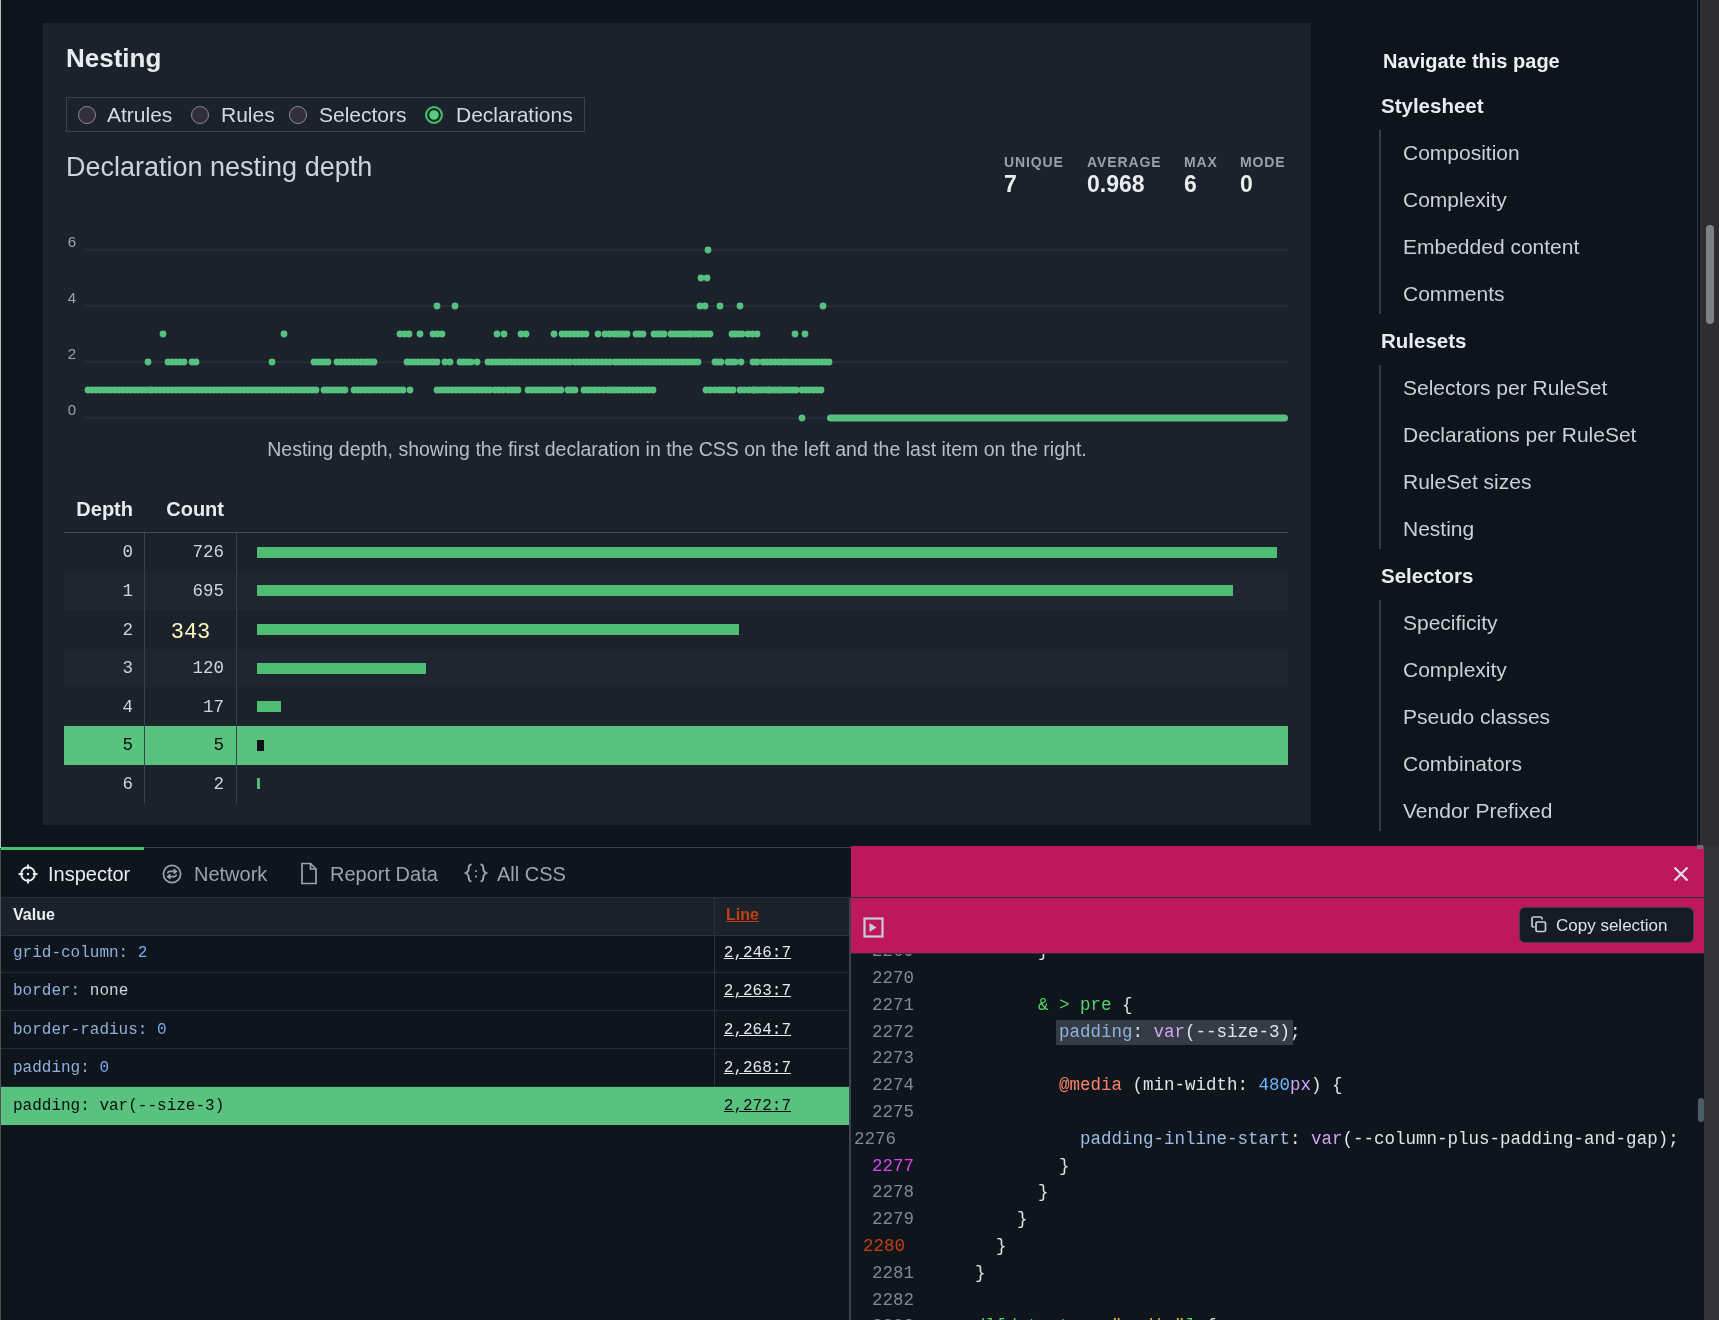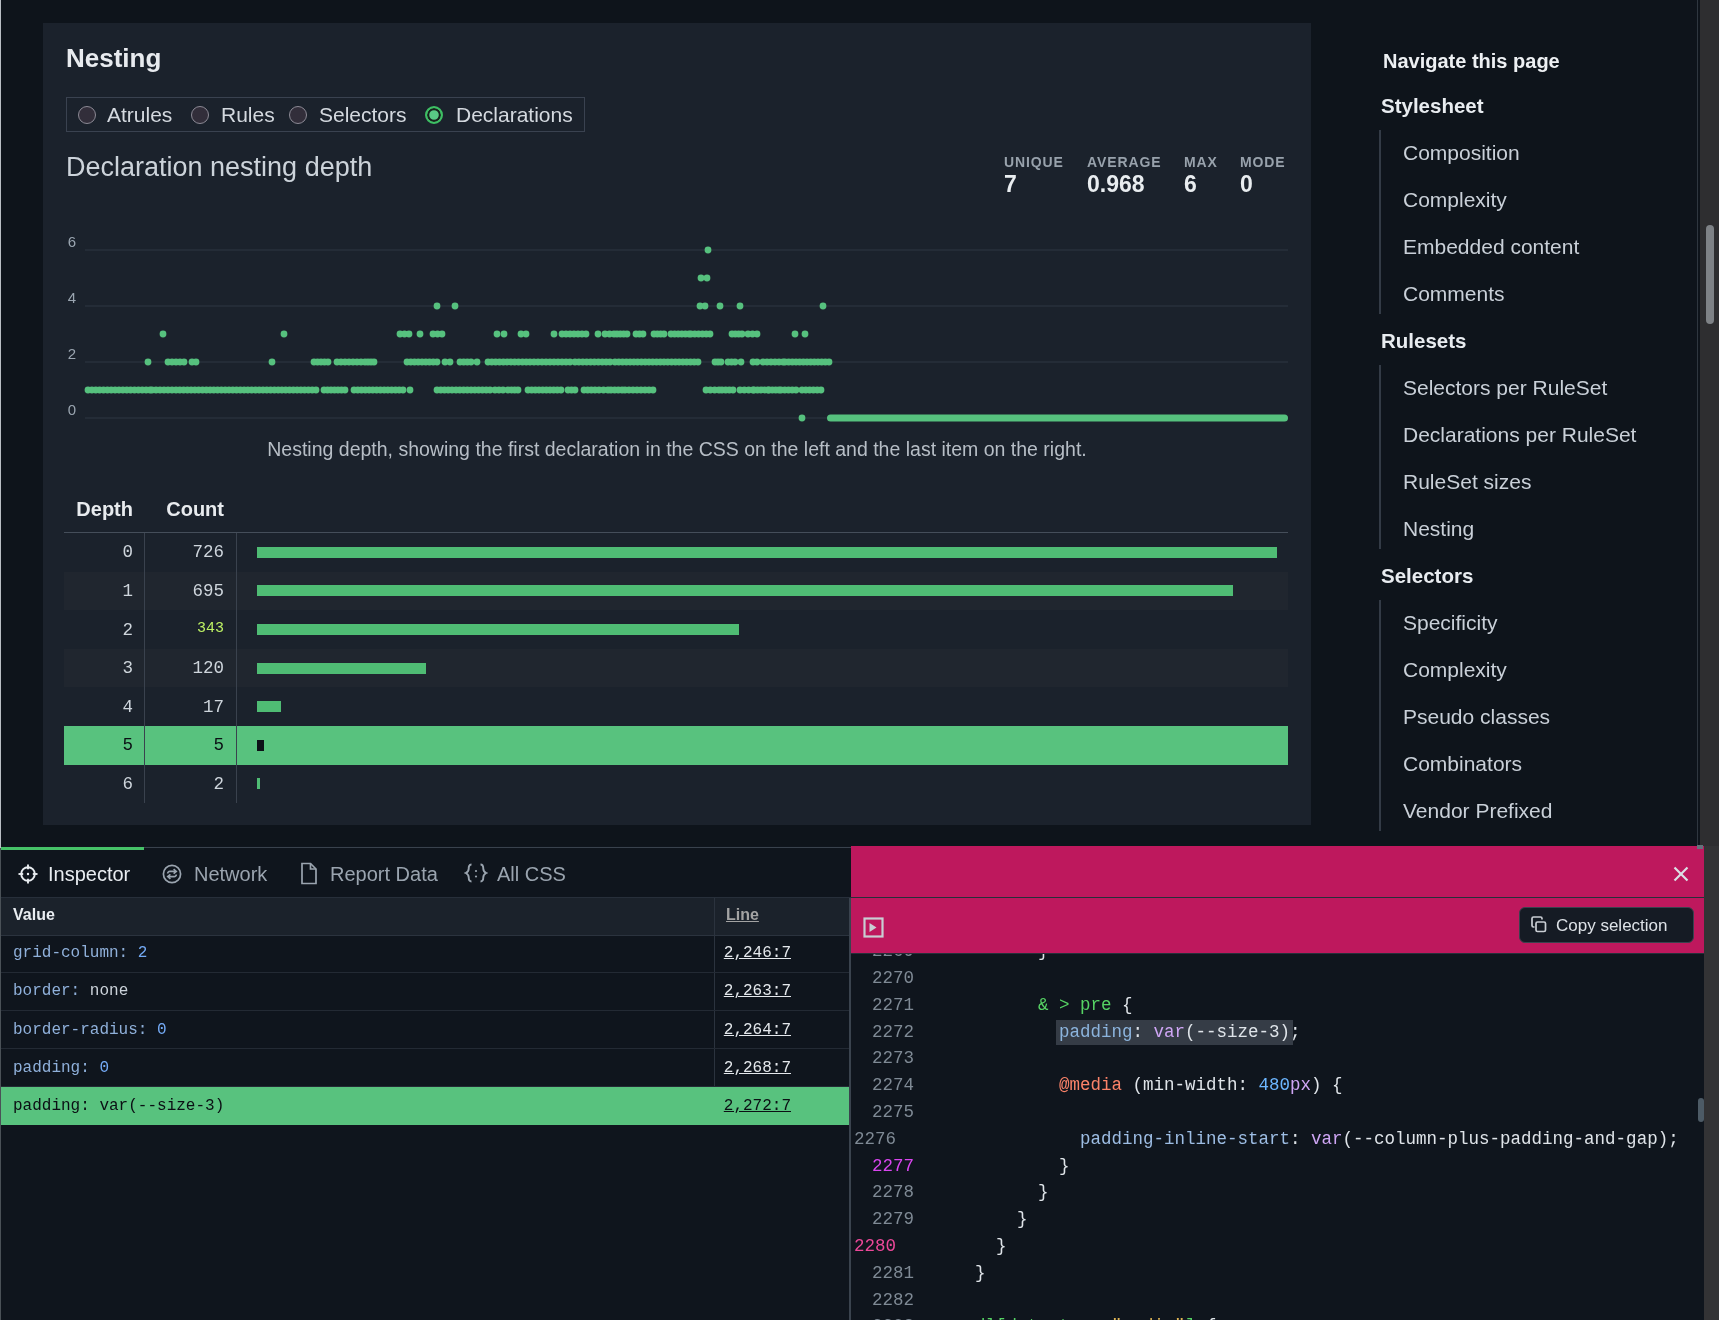--- a/index.html
+++ b/index.html
@@ -413,21 +413,21 @@
 <div style="position:absolute;left:157px;top:498px;width:67px;text-align:right;font-size:20px;line-height:23px;font-weight:700;color:#e8ebee">Count</div>
 <div style="position:absolute;left:64px;top:532px;width:1224px;height:1px;background:#454e5a"></div>
 <div class="mono" style="position:absolute;left:66px;top:542.3px;width:67px;text-align:right;font-size:17.5px;color:#ced5dc">0</div>
 <div class="mono" style="position:absolute;left:157px;top:542.3px;width:67px;text-align:right;font-size:17.5px;color:#ced5dc">726</div>
 <div style="position:absolute;left:257px;top:546.8px;width:1020.0px;height:11px;background:#4fbc74"></div>
 <div style="position:absolute;left:64px;top:571.6px;width:1224px;height:38.6px;background:#20262f"></div>
 <div class="mono" style="position:absolute;left:66px;top:580.9px;width:67px;text-align:right;font-size:17.5px;color:#ced5dc">1</div>
 <div class="mono" style="position:absolute;left:157px;top:580.9px;width:67px;text-align:right;font-size:17.5px;color:#ced5dc">695</div>
 <div style="position:absolute;left:257px;top:585.4px;width:976.4px;height:11px;background:#4fbc74"></div>
 <div class="mono" style="position:absolute;left:66px;top:619.5px;width:67px;text-align:right;font-size:17.5px;color:#ced5dc">2</div>
-<div class="mono" style="position:absolute;left:157px;top:619.5px;width:67px;text-align:right;font-size:15px;color:#bef264">343</div>
+<div class="mono" style="position:absolute;left:157px;top:619.5px;width:67px;text-align:center;font-size:22px;color:#fef9c3">343</div>
 <div style="position:absolute;left:257px;top:624.0px;width:481.9px;height:11px;background:#4fbc74"></div>
 <div style="position:absolute;left:64px;top:648.8px;width:1224px;height:38.6px;background:#20262f"></div>
 <div class="mono" style="position:absolute;left:66px;top:658.1px;width:67px;text-align:right;font-size:17.5px;color:#ced5dc">3</div>
 <div class="mono" style="position:absolute;left:157px;top:658.1px;width:67px;text-align:right;font-size:17.5px;color:#ced5dc">120</div>
 <div style="position:absolute;left:257px;top:662.6px;width:168.6px;height:11px;background:#4fbc74"></div>
 <div class="mono" style="position:absolute;left:66px;top:696.7px;width:67px;text-align:right;font-size:17.5px;color:#ced5dc">4</div>
 <div class="mono" style="position:absolute;left:157px;top:696.7px;width:67px;text-align:right;font-size:17.5px;color:#ced5dc">17</div>
 <div style="position:absolute;left:257px;top:701.2px;width:23.9px;height:11px;background:#4fbc74"></div>
 <div style="position:absolute;left:64px;top:726.0px;width:1224px;height:38.6px;background:#58c27e"></div>
 <div class="mono" style="position:absolute;left:66px;top:735.3px;width:67px;text-align:right;font-size:17.5px;color:#0b0f14">5</div>
@@ -463,21 +463,21 @@
 <div style="position:absolute;left:1700px;top:0px;width:19px;height:846px;background:#2e2e30"></div>
 <div style="position:absolute;left:1704px;top:846px;width:15px;height:474px;background:#333335"></div>
 <div style="position:absolute;left:1706px;top:225px;width:8px;height:99px;border-radius:4px;background:#7e8286"></div>
 <div style="position:absolute;left:1697px;top:0px;width:1px;height:846px;background:#2f3740"></div>
 
 <div style="position:absolute;left:0px;top:846px;width:1704px;height:474px;background:#0f151d"></div>
 <div style="position:absolute;left:0px;top:847px;width:1704px;height:1px;background:#39424d"></div>
 <div style="position:absolute;left:0px;top:847px;width:144px;height:3px;background:#46c268"></div>
 <div style="position:absolute;left:0px;top:898px;width:849px;height:36.5px;background:#1b222b"></div>
 <div style="position:absolute;left:13px;top:906px;font-size:16px;font-weight:700;color:#e9edf1">Value</div>
-<div style="position:absolute;left:726px;top:906px;font-size:16px;font-weight:700;color:#a3a3a3;text-decoration:underline">Line</div>
+<div style="position:absolute;left:726px;top:906px;font-size:16px;font-weight:700;color:#c2410c;text-decoration:underline">Line</div>
 <div style="position:absolute;left:0px;top:934.5px;width:849px;height:1px;background:#2b333e"></div>
 <div style="position:absolute;left:714px;top:898px;width:1px;height:227px;background:#2b333e"></div>
 <div style="position:absolute;left:0px;top:971.7px;width:849px;height:1px;background:#232a34"></div>
 <div class="mono" style="position:absolute;left:13px;top:944.1px;font-size:16px"><span style="color:#8fb0da">grid-column:</span><span style="color:#ccd3da"> </span><span style="color:#74aaf5">2</span></div>
 <div class="mono" style="position:absolute;left:600px;top:944.1px;width:191px;text-align:right;font-size:16px;color:#e4e8ec;text-decoration:underline">2,246:7</div>
 <div style="position:absolute;left:0px;top:1009.9px;width:849px;height:1px;background:#232a34"></div>
 <div class="mono" style="position:absolute;left:13px;top:982.3px;font-size:16px"><span style="color:#8fb0da">border:</span><span style="color:#ccd3da"> </span><span style="color:#ccd3da">none</span></div>
 <div class="mono" style="position:absolute;left:600px;top:982.3px;width:191px;text-align:right;font-size:16px;color:#e4e8ec;text-decoration:underline">2,263:7</div>
 <div style="position:absolute;left:0px;top:1048.1px;width:849px;height:1px;background:#232a34"></div>
 <div class="mono" style="position:absolute;left:13px;top:1020.5px;font-size:16px"><span style="color:#8fb0da">border-radius:</span><span style="color:#ccd3da"> </span><span style="color:#74aaf5">0</span></div>
@@ -502,21 +502,21 @@
 <div class="mono" style="position:absolute;left:208.0px;top:226.2px;font-size:17.5px;line-height:26.8px;white-space:pre"><span style="color:#fb8369">@media</span><span style="color:#dfe4e9"> (min-width: </span><span style="color:#6cb6ff">480</span><span style="color:#cfa6f5">px</span><span style="color:#dfe4e9">) {</span></div>
 <div class="mono" style="position:absolute;left:3px;top:253.0px;width:60px;text-align:right;font-size:17.5px;line-height:26.8px;color:#7f8a95">2275</div>
 <div class="mono" style="position:absolute;left:3px;top:279.8px;width:60px;text-align:left;font-size:17.5px;line-height:26.8px;color:#7f8a95">2276</div>
 <div class="mono" style="position:absolute;left:229.0px;top:279.8px;font-size:17.5px;line-height:26.8px;white-space:pre"><span style="color:#9dbde4">padding-inline-start</span><span style="color:#dfe4e9">: </span><span style="color:#cfa6f5">var</span><span style="color:#dfe4e9">(--column-plus-padding-and-gap)</span><span style="color:#dfe4e9">;</span></div>
 <div class="mono" style="position:absolute;left:3px;top:306.6px;width:60px;text-align:right;font-size:17.5px;line-height:26.8px;color:#d946ef">2277</div>
 <div class="mono" style="position:absolute;left:208.0px;top:306.6px;font-size:17.5px;line-height:26.8px;white-space:pre"><span style="color:#dfe4e9">}</span></div>
 <div class="mono" style="position:absolute;left:3px;top:333.4px;width:60px;text-align:right;font-size:17.5px;line-height:26.8px;color:#7f8a95">2278</div>
 <div class="mono" style="position:absolute;left:187.0px;top:333.4px;font-size:17.5px;line-height:26.8px;white-space:pre"><span style="color:#dfe4e9">}</span></div>
 <div class="mono" style="position:absolute;left:3px;top:360.2px;width:60px;text-align:right;font-size:17.5px;line-height:26.8px;color:#7f8a95">2279</div>
 <div class="mono" style="position:absolute;left:166.0px;top:360.2px;font-size:17.5px;line-height:26.8px;white-space:pre"><span style="color:#dfe4e9">}</span></div>
-<div class="mono" style="position:absolute;left:3px;top:387.0px;width:60px;text-align:left;font-size:17.5px;line-height:26.8px;color:#ec4899">2280</div>
+<div class="mono" style="position:absolute;left:3px;top:387.0px;width:60px;text-align:center;font-size:17.5px;line-height:26.8px;color:#c2410c">2280</div>
 <div class="mono" style="position:absolute;left:145.0px;top:387.0px;font-size:17.5px;line-height:26.8px;white-space:pre"><span style="color:#dfe4e9">}</span></div>
 <div class="mono" style="position:absolute;left:3px;top:413.8px;width:60px;text-align:right;font-size:17.5px;line-height:26.8px;color:#7f8a95">2281</div>
 <div class="mono" style="position:absolute;left:124.0px;top:413.8px;font-size:17.5px;line-height:26.8px;white-space:pre"><span style="color:#dfe4e9">}</span></div>
 <div class="mono" style="position:absolute;left:3px;top:440.6px;width:60px;text-align:right;font-size:17.5px;line-height:26.8px;color:#7f8a95">2282</div>
 <div class="mono" style="position:absolute;left:3px;top:467.4px;width:60px;text-align:right;font-size:17.5px;line-height:26.8px;color:#7f8a95">2283</div>
 <div class="mono" style="position:absolute;left:124.0px;top:467.4px;font-size:17.5px;line-height:26.8px;white-space:pre"><span style="color:#56d364">dl[data-type=</span><span style="color:#dfb554">"media"</span><span style="color:#56d364">]</span><span style="color:#dfe4e9"> {</span></div>
 <div style="position:absolute;left:0px;top:0px;width:853px;height:108px;background:#be185d">
 <svg style="position:absolute;left:12px;top:71px" width="21" height="21" viewBox="0 0 21 21">
         <rect x="1.5" y="1.5" width="18" height="18" fill="none" stroke="#c9ced3" stroke-width="2.2"></rect>
         <path d="M6.5 6 v9 l7 -4.5 z" fill="#c9ced3"></path>

